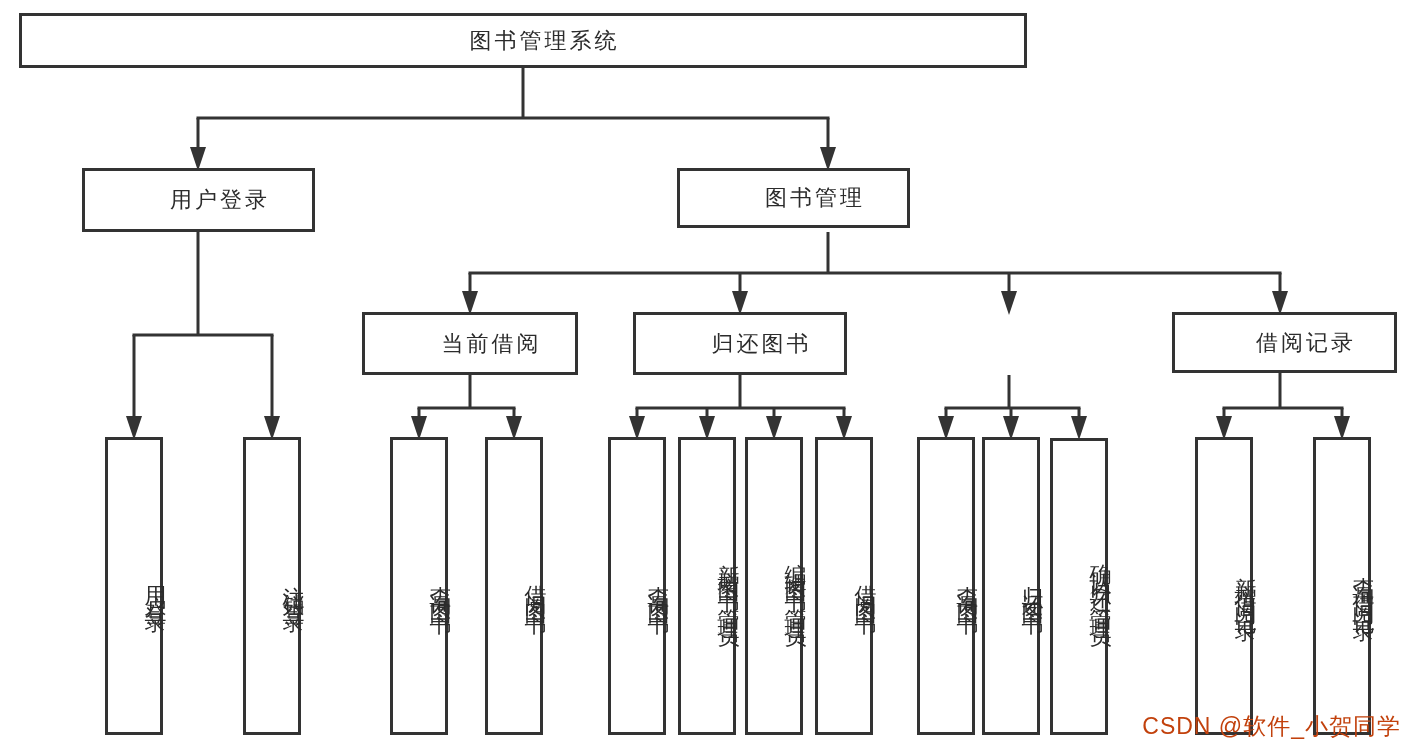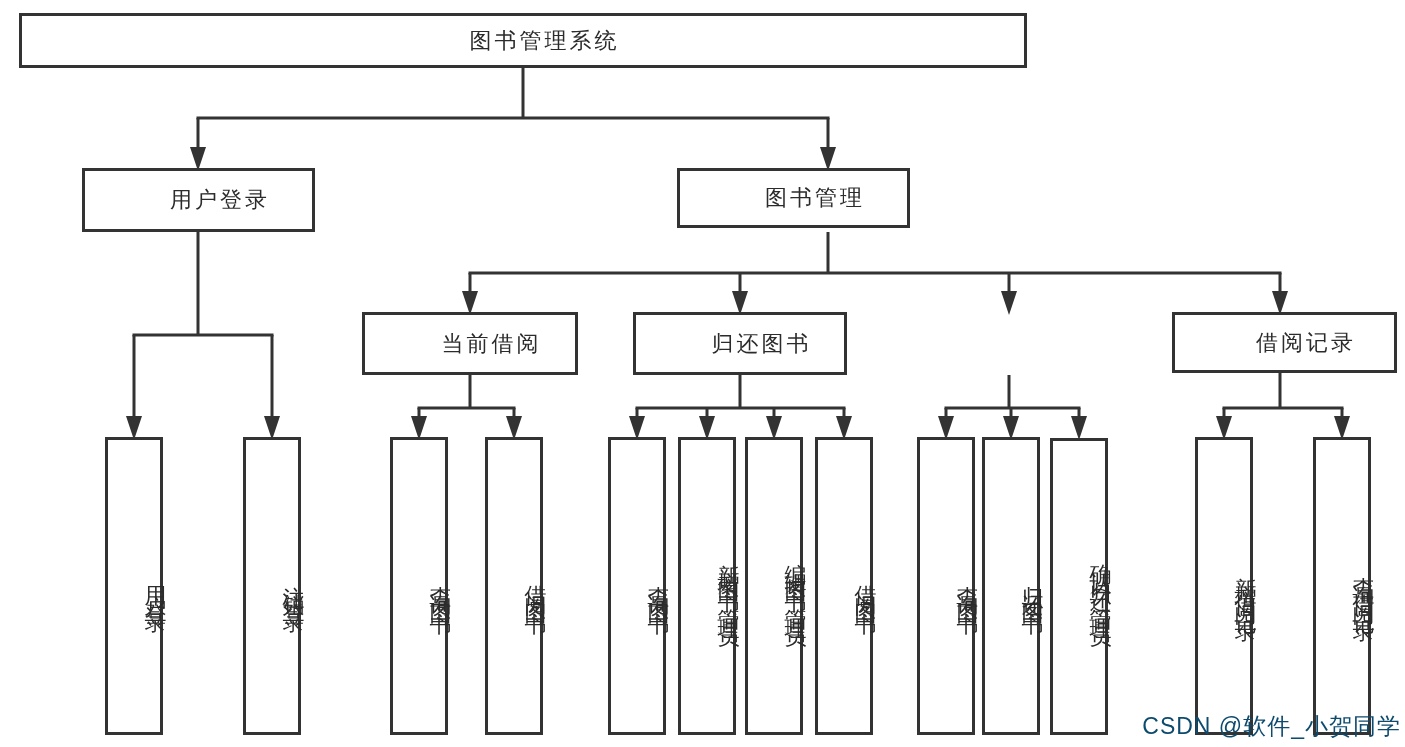--- a/index.html
+++ b/index.html
@@ -31,21 +31,21 @@
     text-orientation:mixed;
     font-size:22px;
     line-height:1;
     letter-spacing:9px;
     white-space:nowrap;
   }
   .watermark{
     position:absolute;
     right:4px;bottom:5px;
     font-size:23px;
-    color:#0c4a6e;
+    color:#c2410c;
     letter-spacing:1px;
     z-index:3;
     white-space:nowrap;
   }
 </style>
 </head>
 <body>
 
 <div id="canvas">
 

